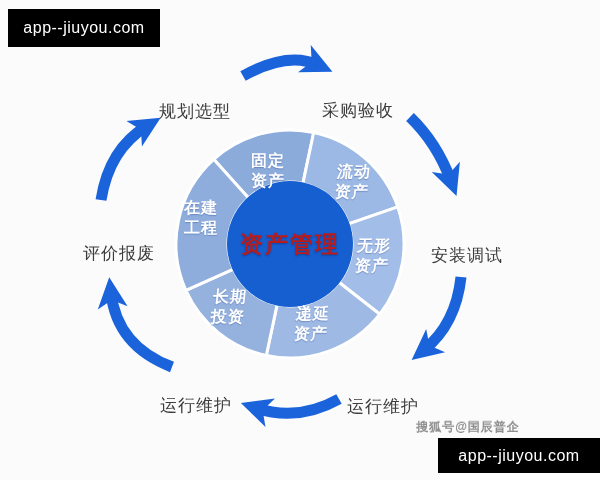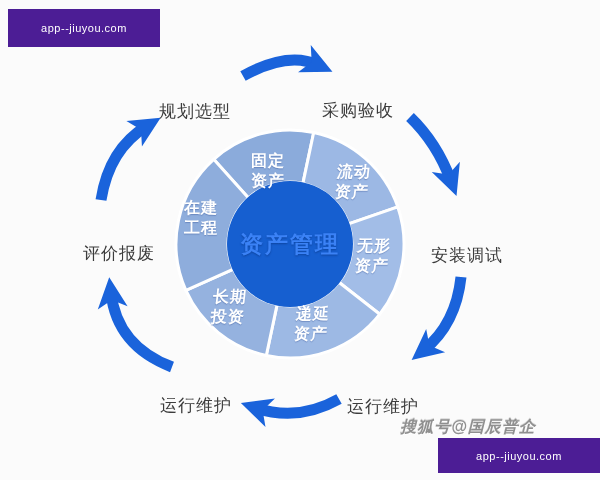--- a/index.html
+++ b/index.html
@@ -12,34 +12,33 @@
   .abs{position:absolute;transform:translate(-50%,-50%);white-space:nowrap;}
   .stage-label{
     font-size:17px;color:#3c3c3c;letter-spacing:1px;margin-top:17px;
   }
   .ring-label{
     text-align:center;color:#ffffff;font-weight:bold;font-size:16px;
     line-height:1.22;letter-spacing:1px;text-shadow:0 1px 1px rgba(40,70,140,.35);
   }
   .ring-label.skew{transform:translate(-50%,-50%) skewX(-6deg);}
   .center-label{
-    color:#3b82f6;font-weight:bold;font-size:23px;letter-spacing:2px;
+    color:#b91c1c;font-weight:bold;font-size:23px;letter-spacing:2px;
     text-shadow:0 1px 2px rgba(0,30,90,.4);
   }
   .badge{
-    position:absolute;background:#4c1d95;color:#ffffff;
-    font-size:11px;display:flex;align-items:center;justify-content:center;
+    position:absolute;background:#000000;color:#ffffff;
+    font-size:16px;display:flex;align-items:center;justify-content:center;
     letter-spacing:0.5px;
   }
   .badge.top-left{left:8px;top:9px;width:152px;height:38px;}
   .badge.bottom-right{left:438px;top:438px;width:162px;height:35px;}
   .credit{
-    font-size:16px;font-weight:bold;color:#8f8f8f;letter-spacing:1px;
+    font-size:12px;font-weight:bold;color:#8f8f8f;letter-spacing:1px;
     text-shadow:0 1px 0 #ffffff, 0 -1px 0 #d8d8d8;
-    font-style:italic;
   }
 </style>
 </head>
 <body>
 
 <div class="stage">
 
   <svg width="600" height="480" viewBox="0 0 600 480">
     <defs>
       <marker id="ah" viewBox="0 0 10 10" refX="5" refY="5" markerWidth="2.9" markerHeight="2.9" orient="auto" markerUnits="strokeWidth">

